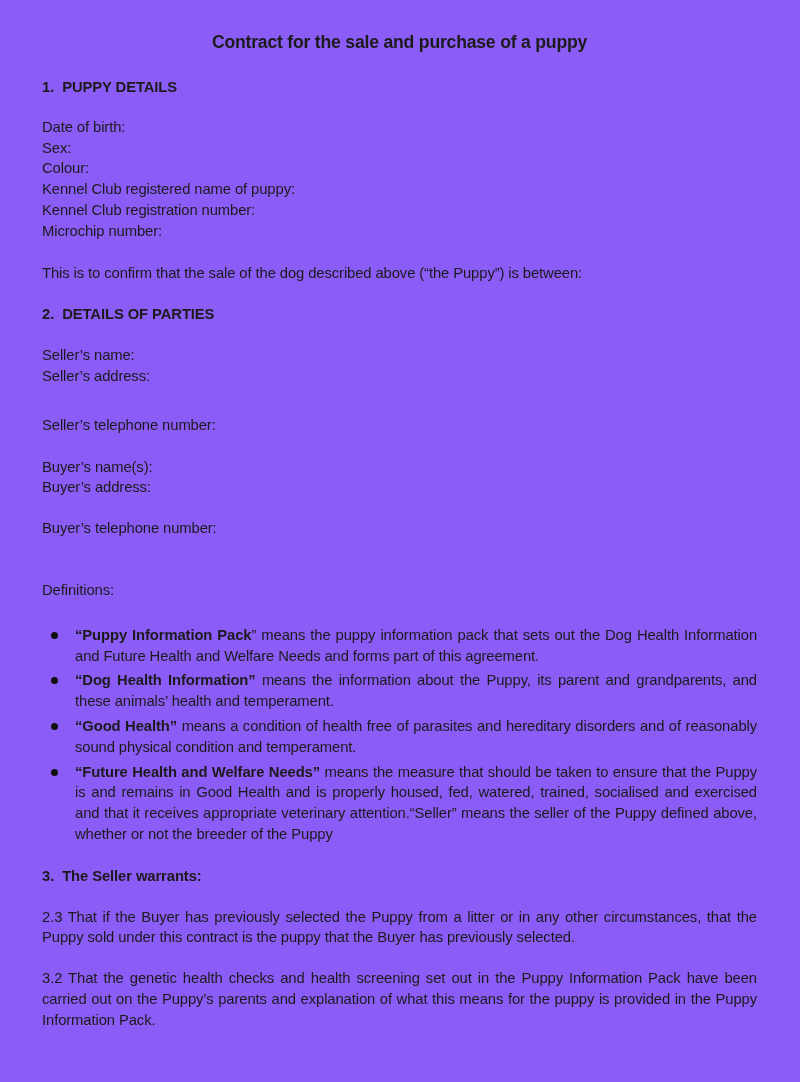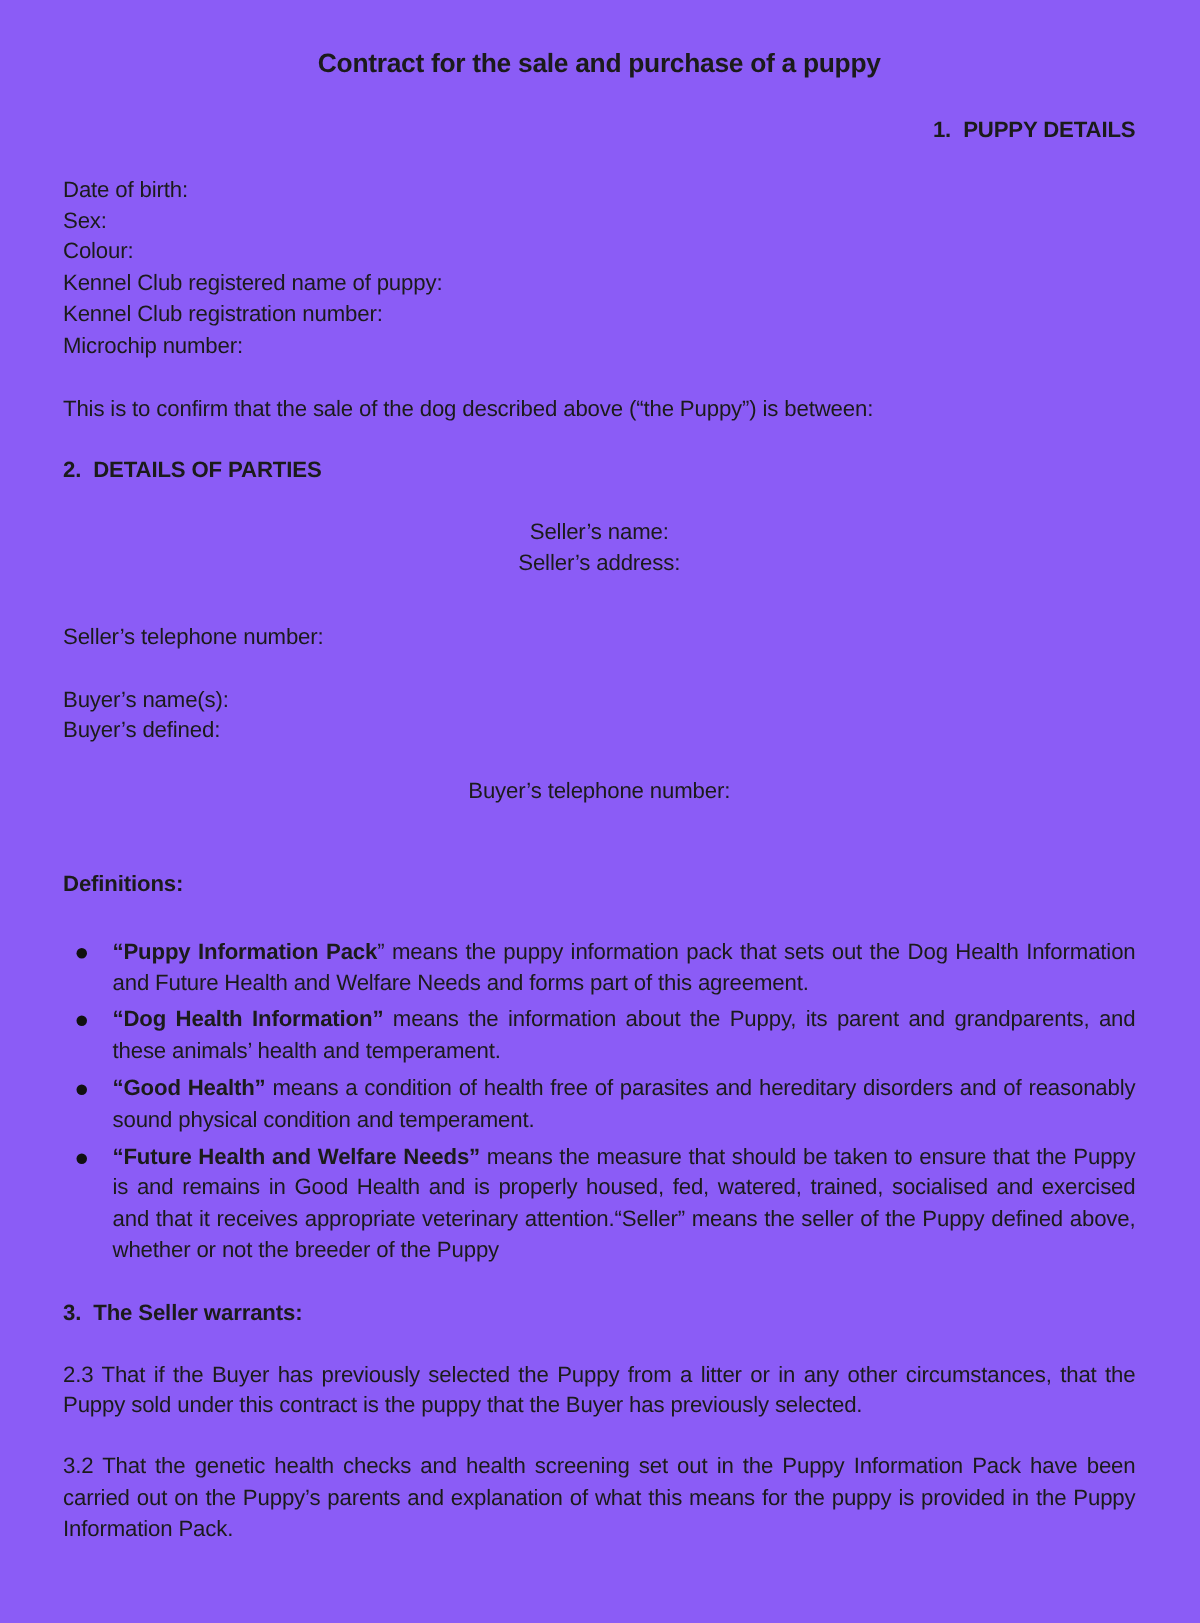--- a/index.html
+++ b/index.html
@@ -19,27 +19,27 @@
   .t { white-space: pre-wrap; }
   h1.doc-title {
     margin: 0;
     font-size: 17.6px;
     line-height: 24px;
     font-weight: 700;
     text-align: center;
     letter-spacing: -0.2px;
   }
   .sec-heading { font-weight: 700; margin-top: 21px; }
-  .sec-heading.first { margin-top: 23px; text-align: right; }
+  .sec-heading.first { margin-top: 23px; }
   .field-block { margin-top: 19px; }
   .field-line { min-height: 20.8px; }
   .para { margin-top: 21px; }
-  .para-group { margin-top: 20px; text-align: center; }
+  .para-group { margin-top: 20px; }
   .phone-gap { margin-top: 28px; }
-  .defs-heading { font-weight: 700; margin-top: 41px; }
+  .defs-heading { font-weight: 400; margin-top: 41px; }
   ul.def-list {
     list-style: none;
     margin: 24px 0 0 0;
     padding: 0;
   }
   ul.def-list li {
     position: relative;
     padding-left: 33px;
     text-align: justify;
     margin-top: 4px;
@@ -81,21 +81,21 @@
   <div class="sec-heading t">2.  DETAILS OF PARTIES</div>
 
   <div class="para-group">
     <div class="field-line t">Seller’s name:</div>
     <div class="field-line t">Seller’s address:</div>
   </div>
   <div class="phone-gap field-line t">Seller’s telephone number:</div>
 
   <div class="para">
     <div class="field-line t">Buyer’s name(s):</div>
-    <div class="field-line t">Buyer’s defined:</div>
+    <div class="field-line t">Buyer’s address:</div>
   </div>
   <div class="para-group field-line t">Buyer’s telephone number:</div>
 
   <div class="defs-heading t">Definitions:</div>
 
   <ul class="def-list">
     <li><span class="def-term t">“Puppy Information Pack</span><span class="t">” means the puppy information pack that sets out the Dog Health Information and Future Health and Welfare Needs and forms part of this agreement.</span></li>
     <li><span class="def-term t">“Dog Health Information”</span><span class="t"> means the information about the Puppy, its parent and grandparents, and these animals’ health and temperament.</span></li>
     <li><span class="def-term t">“Good Health”</span><span class="t"> means a condition of health free of parasites and hereditary disorders and of reasonably sound physical condition and temperament.</span></li>
     <li><span class="def-term t">“Future Health and Welfare Needs”</span><span class="t"> means the measure that should be taken to ensure that the Puppy is and remains in Good Health and is properly housed, fed, watered, trained, socialised and exercised and that it receives appropriate veterinary attention.“Seller” means the seller of the Puppy defined above, whether or not the breeder of the Puppy</span></li>

